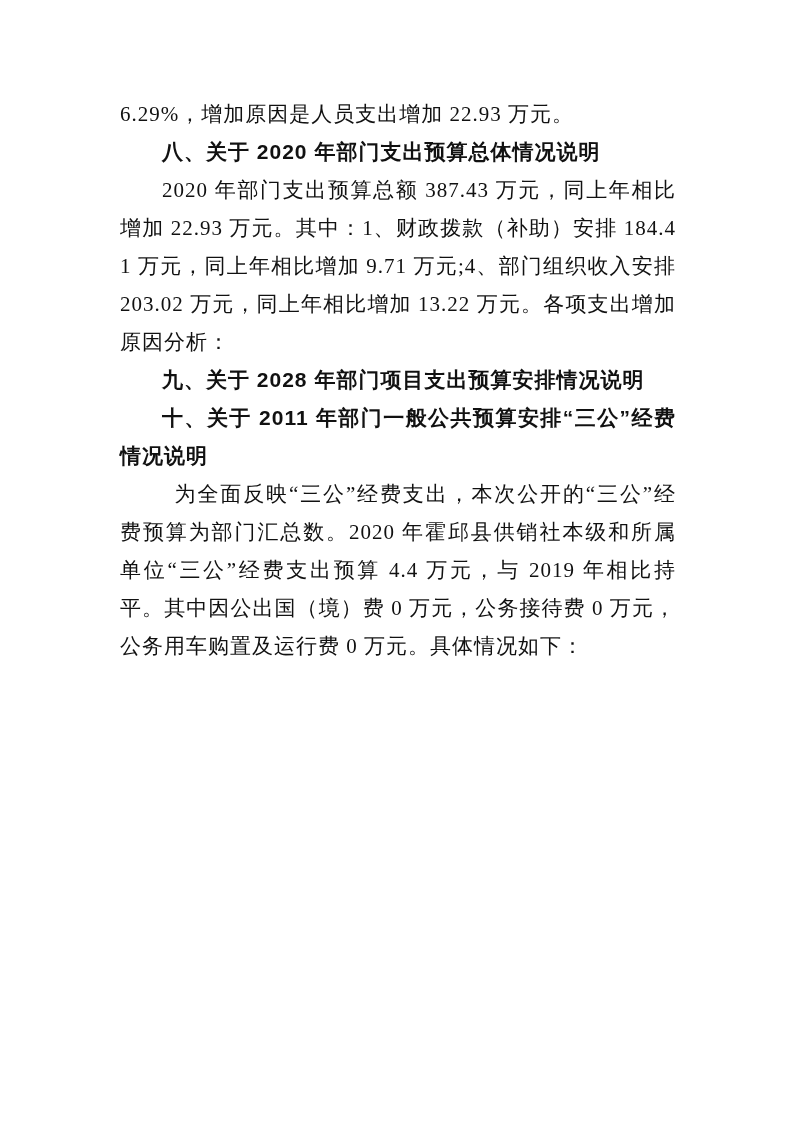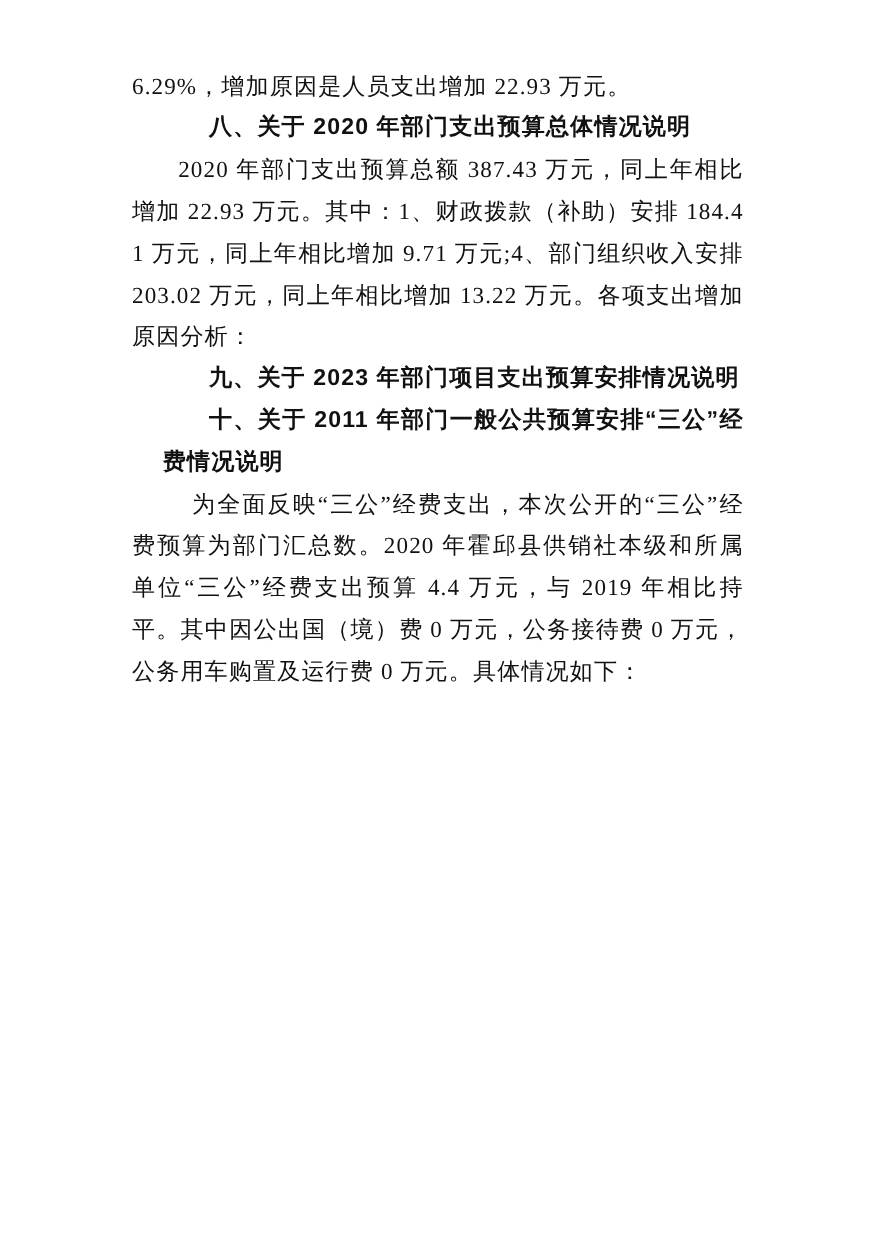--- a/index.html
+++ b/index.html
@@ -7,21 +7,21 @@
     padding: 0;
     background: #ffffff;
   }
   .page {
     position: relative;
     width: 793px;
     height: 792px;
     margin: 0 auto;
     background: #ffffff;
     box-sizing: border-box;
-    padding: 59px 117px 40px 120px;
+    padding: 95px 117px 40px 120px;
     font-family: "Liberation Serif", "DejaVu Serif", serif;
     color: #111111;
     overflow: hidden;
   }
   .doc-body {
     width: 556px;
   }
   .para {
     margin: 0;
     font-size: 21px;
@@ -34,37 +34,36 @@
     text-indent: 2em;
   }
   .para.indent-wide {
     text-indent: 2.6em;
   }
   .para.heading {
     font-weight: bold;
     text-indent: 2em;
     font-family: "Liberation Sans", "DejaVu Sans", sans-serif;
     font-size: 21px;
-    margin-left: 28px;
   }
 </style>
 </head>
 <body>
 
 <div class="page">
   <div class="doc-body">
 
     <p class="para">6.29%，增加原因是人员支出增加 22.93 万元。</p>
 
     <p class="para heading">八、关于 2020 年部门支出预算总体情况说明</p>
 
     <p class="para indent">2020 年部门支出预算总额 387.43 万元，同上年相比增加 22.93 万元。其中：1、财政拨款（补助）安排 184.41 万元，同上年相比增加 9.71 万元;4、部门组织收入安排 203.02 万元，同上年相比增加 13.22 万元。各项支出增加原因分析：</p>
 
 
-    <p class="para heading">九、关于 2023 年部门项目支出预算安排情况说明</p>
+    <p class="para heading">九、关于 2028 年部门项目支出预算安排情况说明</p>
 
 
     <p class="para heading">十、关于 2011 年部门一般公共预算安排“三公”经费情况说明</p>
 
     <p class="para indent-wide">为全面反映“三公”经费支出，本次公开的“三公”经费预算为部门汇总数。2020 年霍邱县供销社本级和所属单位“三公”经费支出预算 4.4 万元，与 2019 年相比持平。其中因公出国（境）费 0 万元，公务接待费 0 万元，公务用车购置及运行费 0 万元。具体情况如下：</p>
 
 
   </div>
 </div>
 

